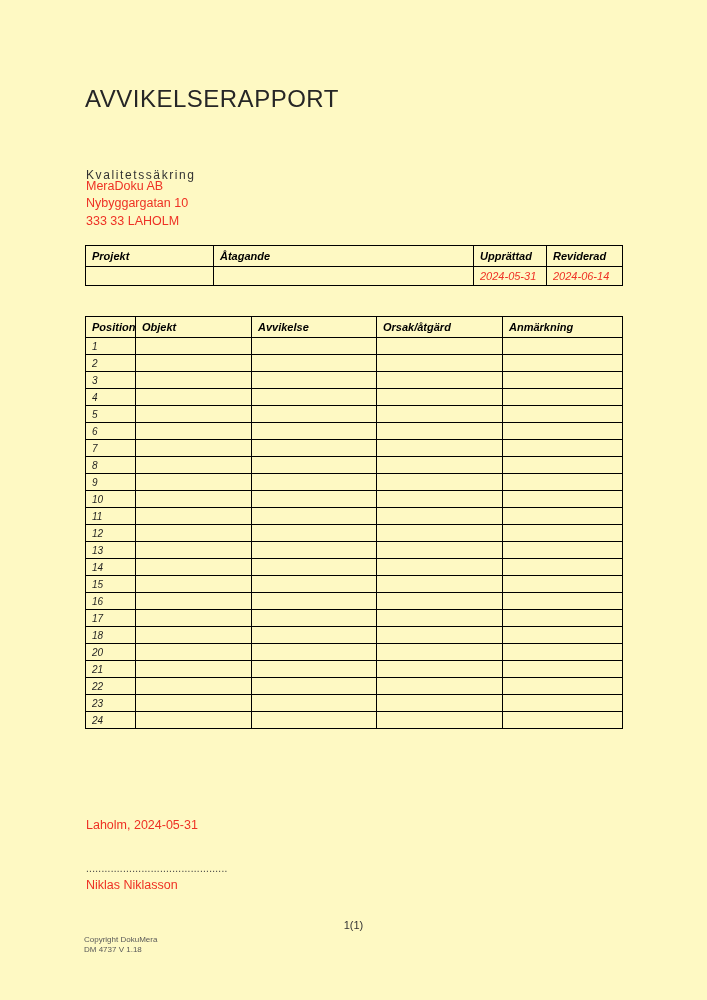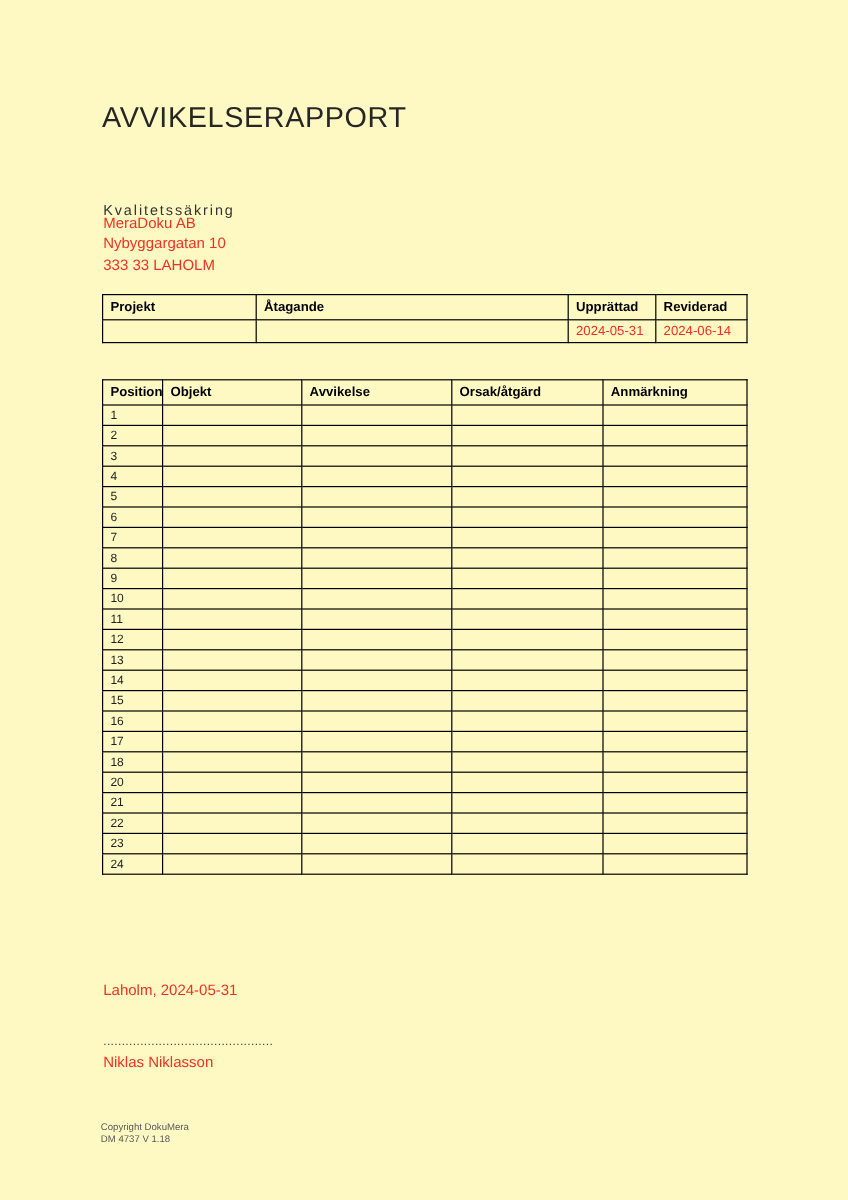--- a/index.html
+++ b/index.html
@@ -25,20 +25,21 @@
   }
   .company-block {
     left:86px; top:178px;
     font-size:12.5px; line-height:17.3px;
     color:var(--red, #ee3124); white-space:nowrap;
   }
   table {
     position:absolute; left:85px;
     border-collapse:collapse; table-layout:fixed;
     width:537px;
+    font-style:italic;
   }
   .info-table { top:245px; }
   .dev-table  { top:316px; }
   th, td {
     border:1px solid var(--border, #000);
     text-align:left; vertical-align:middle;
     padding:0 2px 0 6px;
     overflow:hidden; white-space:nowrap;
   }
   th { font-size:11px; font-weight:bold; height:21px; color:#000; }
@@ -286,18 +287,19 @@
           <td></td>
           <td></td>
         </tr>
       </tbody>
   </table>
 
   <div class="abs place-date">Laholm, 2024-05-31</div>
   <div class="abs signature-line">..............................................</div>
   <div class="abs signatory">Niklas Niklasson</div>
 
+  <div class="abs page-number">1(1)</div>
   <div class="abs copyright-block">
     <div>Copyright DokuMera</div>
     <div>DM 4737 V 1.18</div>
   </div>
 
 </div>
 
 </body></html>

